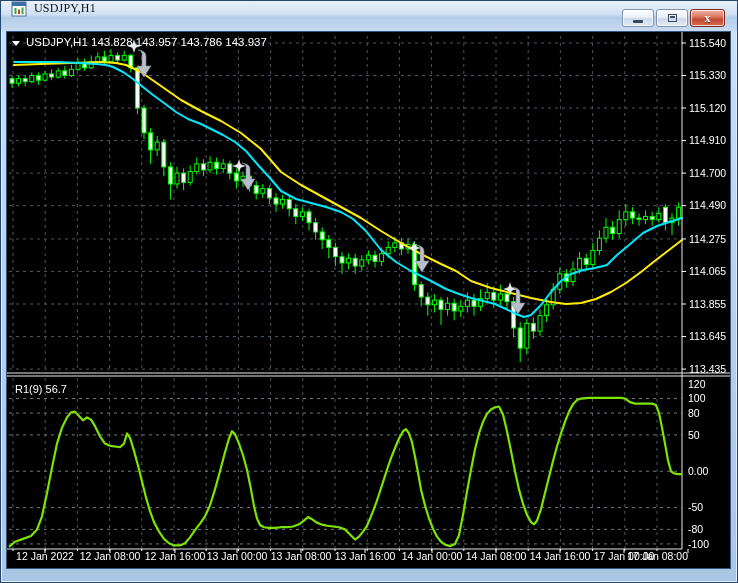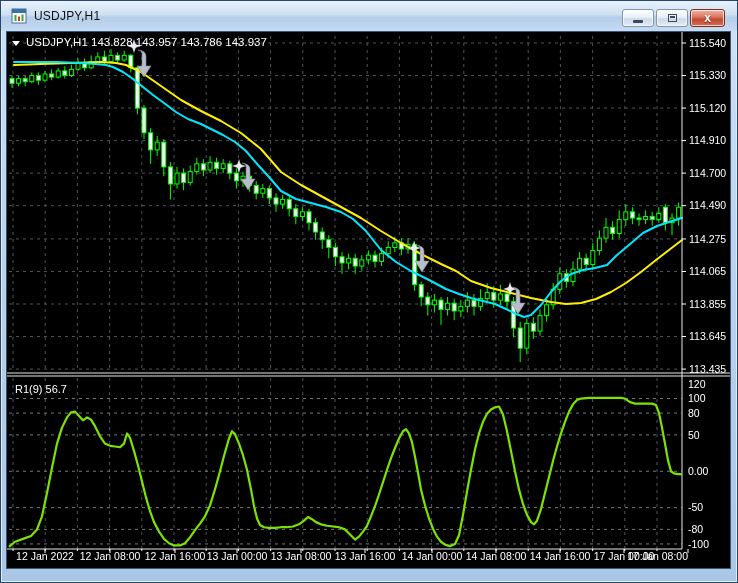--- a/index.html
+++ b/index.html
@@ -8,21 +8,21 @@
     position:relative;width:738px;height:583px;
     background:linear-gradient(180deg,#cfe2f5 0%,#bcd4ec 40%,#a9c6e4 100%);
     border:1px solid #26466b;
     box-shadow:inset 0 0 0 1px #e3eefa;
     font-family:"Liberation Sans",sans-serif;
     overflow:hidden;
   }
   .titlebar{
     position:absolute;left:0;top:0;width:100%;height:30px;
     background:linear-gradient(180deg,#e8f1fb 0%,#cfe0f2 45%,#b4cde9 55%,#c7dbf1 100%);
-    display:flex;align-items:center;
+    display:flex;font-family:Liberation Serif, serif;
   }
   .title-icon{width:16px;height:16px;margin-left:10px;margin-right:7px;}
   .title-text{font-size:12px;color:#111;letter-spacing:.2px;}
   .winbtns{position:absolute;right:12px;top:8px;display:flex;}
   .wbtn{
     width:32px;height:18px;margin-left:2px;border:1px solid #8095ad;border-radius:3px;
     background:linear-gradient(180deg,#fdfeff 0%,#e9f0f8 45%,#cdd9e9 55%,#e2ebf5 100%);
     display:flex;align-items:center;justify-content:center;cursor:default;
     box-shadow:inset 0 0 0 1px rgba(255,255,255,.7);
   }

